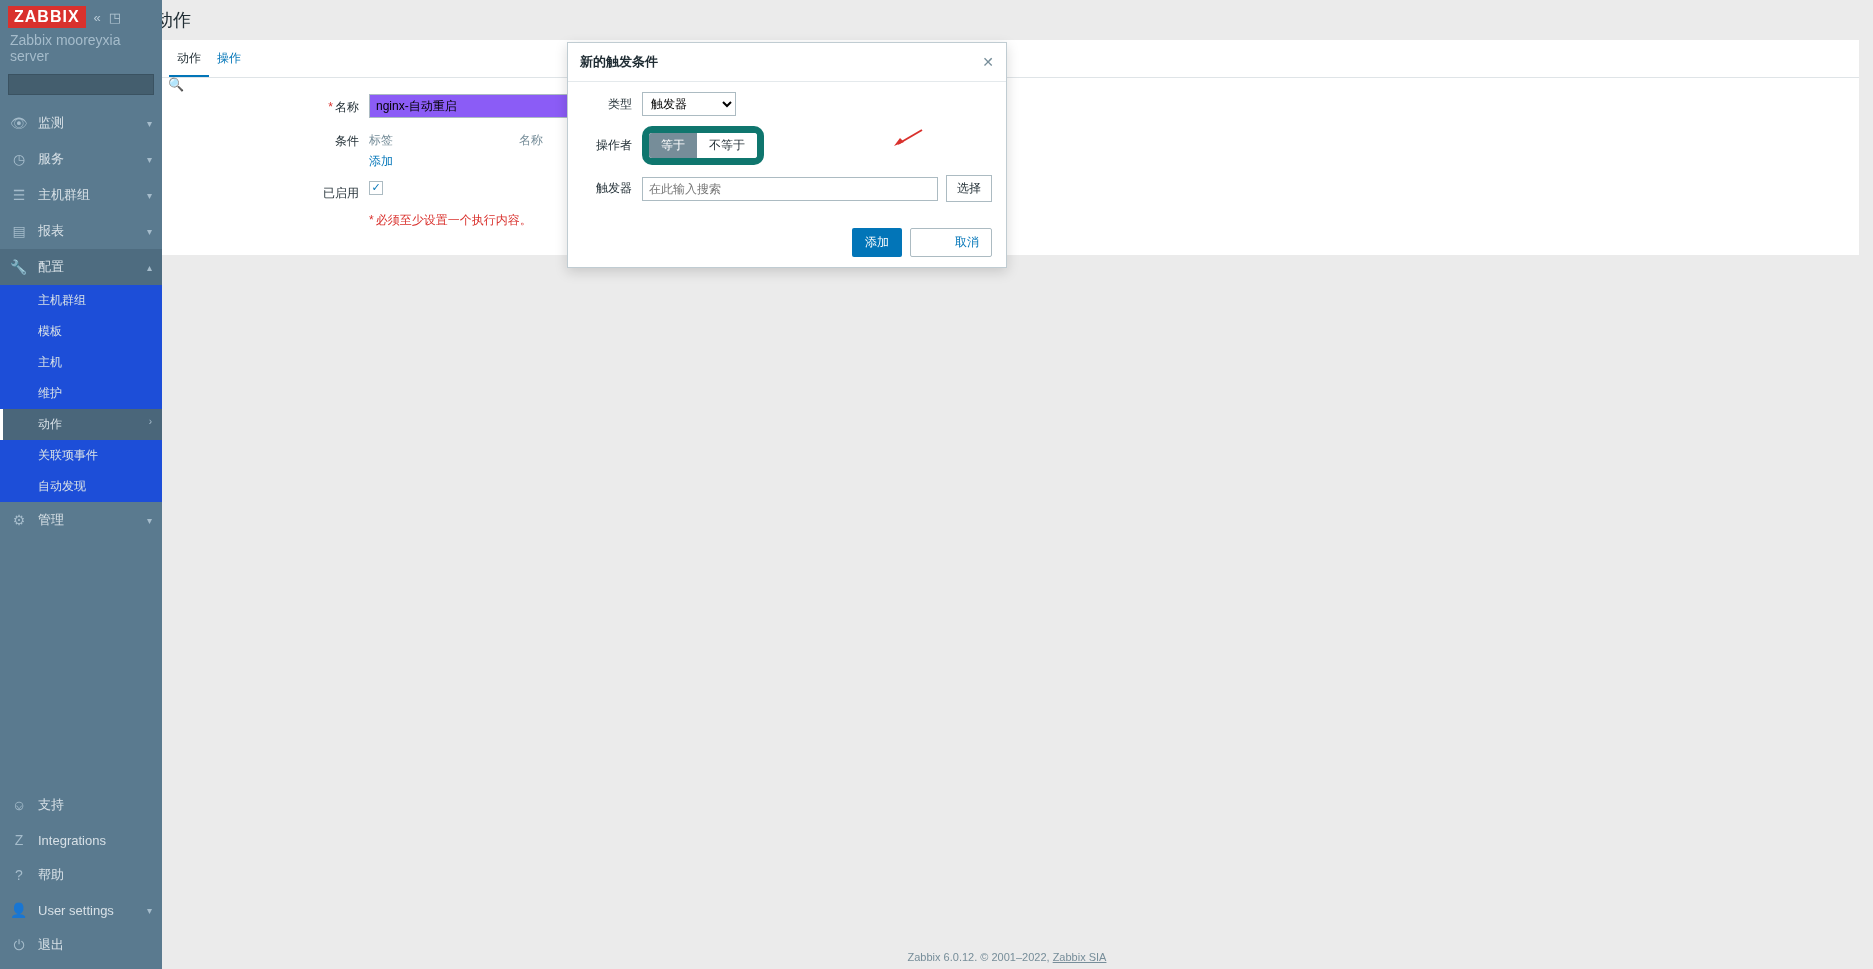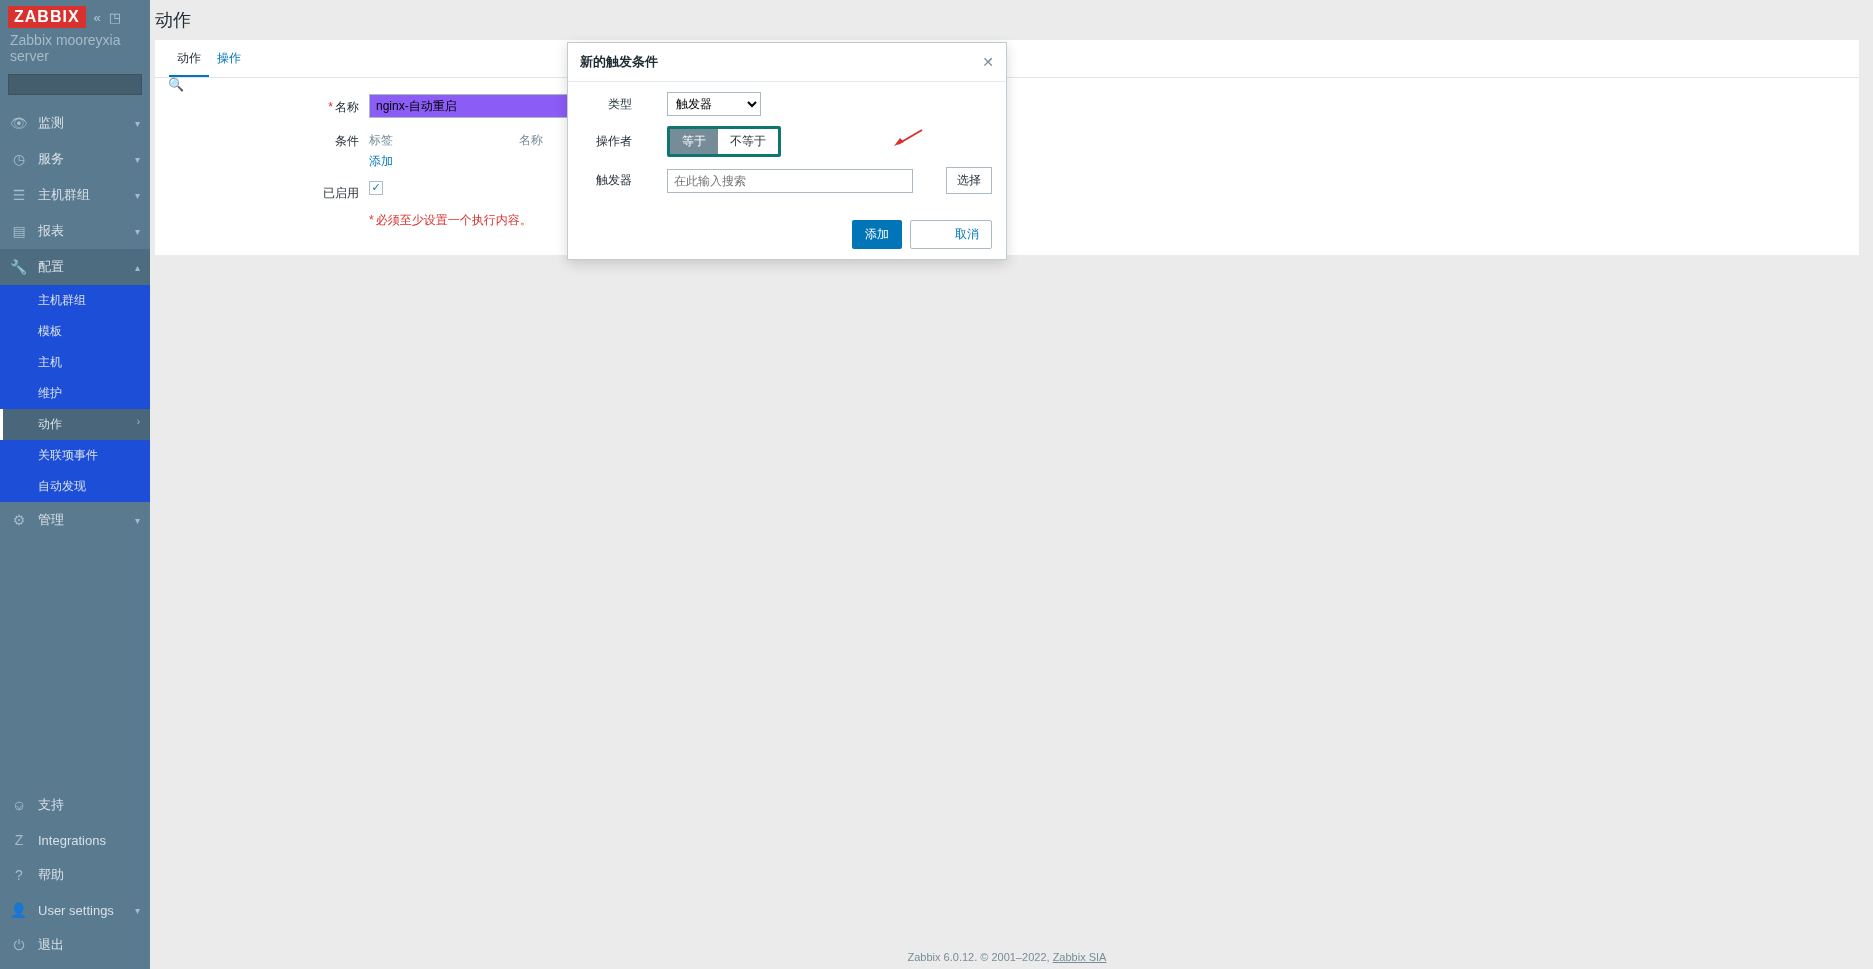--- a/index.html
+++ b/index.html
@@ -1,18 +1,18 @@
 <!DOCTYPE html>
 <html><head>
 <meta charset="utf-8">
 <style>
 * { box-sizing: border-box; margin: 0; padding: 0; }
 body { font-family: Arial, "Microsoft YaHei", sans-serif; font-size: 12px; background: #ebebeb; color: #1f2c33; }
 
-.sidebar { position: fixed; left: 0; top: 0; bottom: 0; width: 150px; background: #5a7a8f; color: #d7e0e6; display: flex; flex-direction: column; }
+.sidebar { position: fixed; left: 0; top: 0; bottom: 0; width: 162px; background: #5a7a8f; color: #d7e0e6; display: flex; flex-direction: column; }
 .logo-row { display: flex; align-items: center; padding: 6px 8px 2px 8px; }
 .logo { background: #d9312d; color: #fff; font-weight: bold; font-size: 16px; letter-spacing: 1px; padding: 2px 6px; }
 .logo-icons { display: flex; gap: 8px; margin-left: 8px; color: #b7cad6; }
 .logo-icons span { cursor: pointer; font-size: 13px; }
 .server-name { padding: 2px 10px 6px 10px; font-size: 14px; color: #a5bccb; }
 .search-row { padding: 4px 8px; }
 .search-box { display: flex; align-items: center; background: #445e6e; border: 1px solid #3a5261; padding: 2px 4px; }
 .search-box input { flex: 1; background: transparent; border: none; outline: none; color: #fff; font-size: 12px; }
 .search-icon { color: #a5bccb; font-size: 13px; }
 
@@ -53,24 +53,24 @@
 .btn-secondary { background: #fff; color: #0275b8; border: 1px solid #acbbc2; padding-left: 44px; }
 .btn-row { margin-left: 200px; padding-left: 10px; }
 .btn-row .btn { margin-right: 6px; }
 
 .modal-overlay { position: fixed; inset: 0; background: rgba(0,0,0,0); pointer-events: none; }
 .modal { position: absolute; left: 567px; top: 42px; width: 440px; background: #fff; border: 1px solid #c0ccd2; box-shadow: 0 4px 12px rgba(0,0,0,0.15); pointer-events: auto; }
 .modal-header { display: flex; align-items: center; padding: 10px 12px; border-bottom: 1px solid #e4e9ec; }
 .modal-title { font-size: 13px; font-weight: bold; color: #1f2c33; }
 .modal-close { margin-left: auto; cursor: pointer; color: #768d99; font-size: 14px; }
 .modal-body { padding: 10px 14px 6px 14px; }
-.m-row { display: flex; align-items: center; margin-bottom: 10px; gap: 25px; }
+.m-row { display: flex; align-items: center; margin-bottom: 10px; }
 .m-label { width: 60px; text-align: right; padding-right: 10px; font-size: 12px; }
 .select { border: 1px solid #acbbc2; padding: 3px 4px; font-size: 12px; background: #fff; width: 94px; }
-.toggle-group { display: flex; border: 3px solid #0f766e; border-radius: 2px; overflow: hidden; }
+.toggle-group { display: flex; border: 7px solid #0f766e; border-radius: 10px; overflow: hidden; }
 .toggle-btn { padding: 4px 12px; font-size: 12px; cursor: pointer; background: #fff; color: #1f2c33; }
 .toggle-btn.active { background: #768d99; color: #fff; }
 .m-input { flex: 1; border: 1px solid #acbbc2; padding: 4px 6px; font-size: 12px; }
 .m-select-btn { margin-left: 8px; padding: 4px 10px; border: 1px solid #acbbc2; background: #fff; cursor: pointer; font-size: 12px; }
 .modal-footer { display: flex; justify-content: flex-end; gap: 8px; padding: 10px 14px; }
 
 .arrow-annot { position: absolute; left: 894px; top: 128px; pointer-events: none; }
 
 .page-footer { position: fixed; left: 141px; right: 0; bottom: 0; text-align: center; font-size: 11px; color: #768d99; padding: 6px 0; }
 .page-footer a { color: #768d99; text-decoration: underline; }

